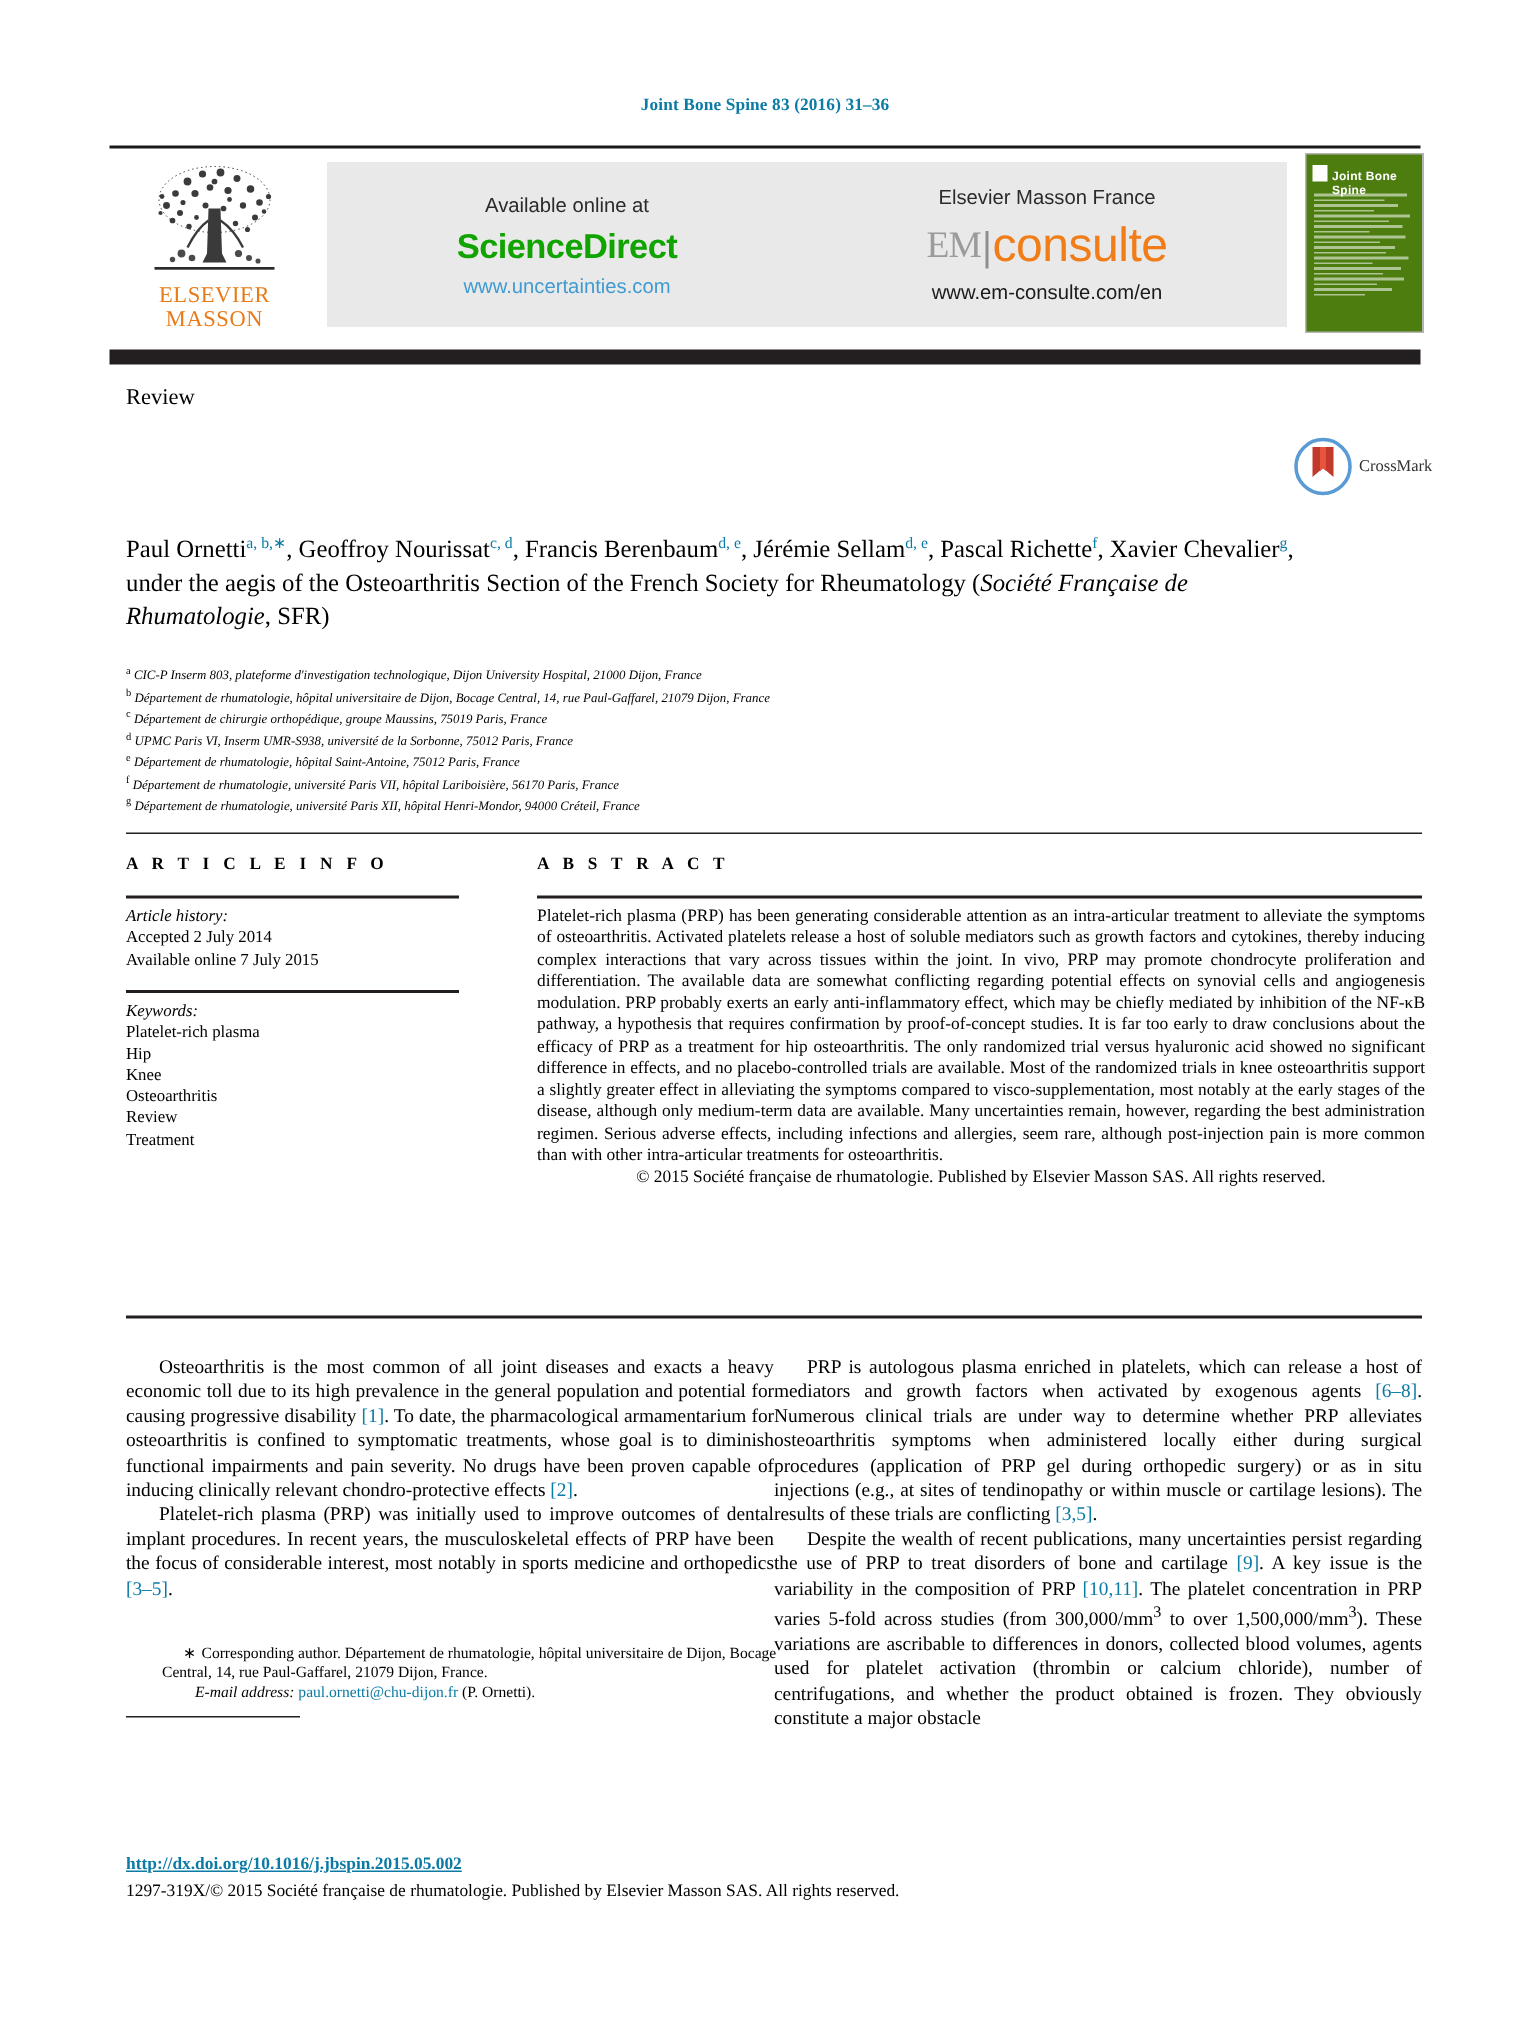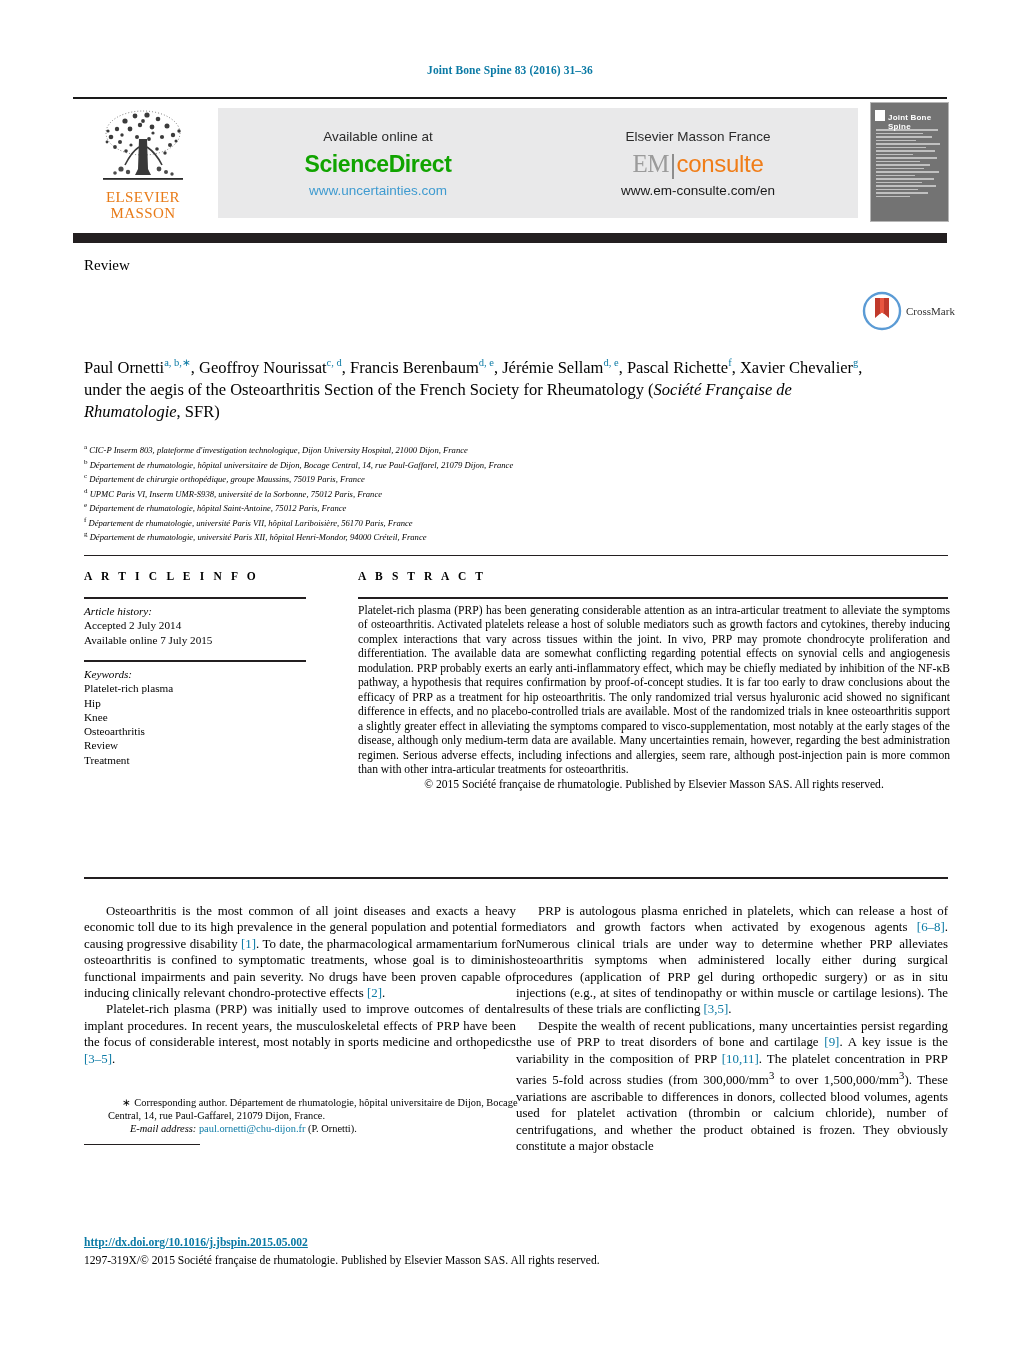--- a/index.html
+++ b/index.html
@@ -113,34 +113,34 @@
     width: 1.5px;
     height: 25px;
     background: #8d8d8d;
     margin: 0 3px;
     position: relative;
     top: 3px;
   }
   .em-consulte {
     color: #f07d18;
     font-family: "Liberation Sans", sans-serif;
-    font-size: 24px;
+    font-size: 32px;
     letter-spacing: -0.3px;
   }
   .em-url {
     font-family: "Liberation Sans", sans-serif;
     font-size: 13.5px;
     color: #1a1a1a;
   }
   .cover-thumb {
     position: absolute;
     left: 797px; top: 1px;
     width: 77px;
     height: 118px;
-    background: #737373;
+    background: #4d7c0f;
     border: 1px solid #b6b6b6;
     overflow: hidden;
   }
   .cover-title {
     position: absolute;
     left: 17px; top: 10px;
     font-family: "Liberation Sans", sans-serif;
     font-weight: bold;
     font-size: 8px;
     color: #ffffff;

